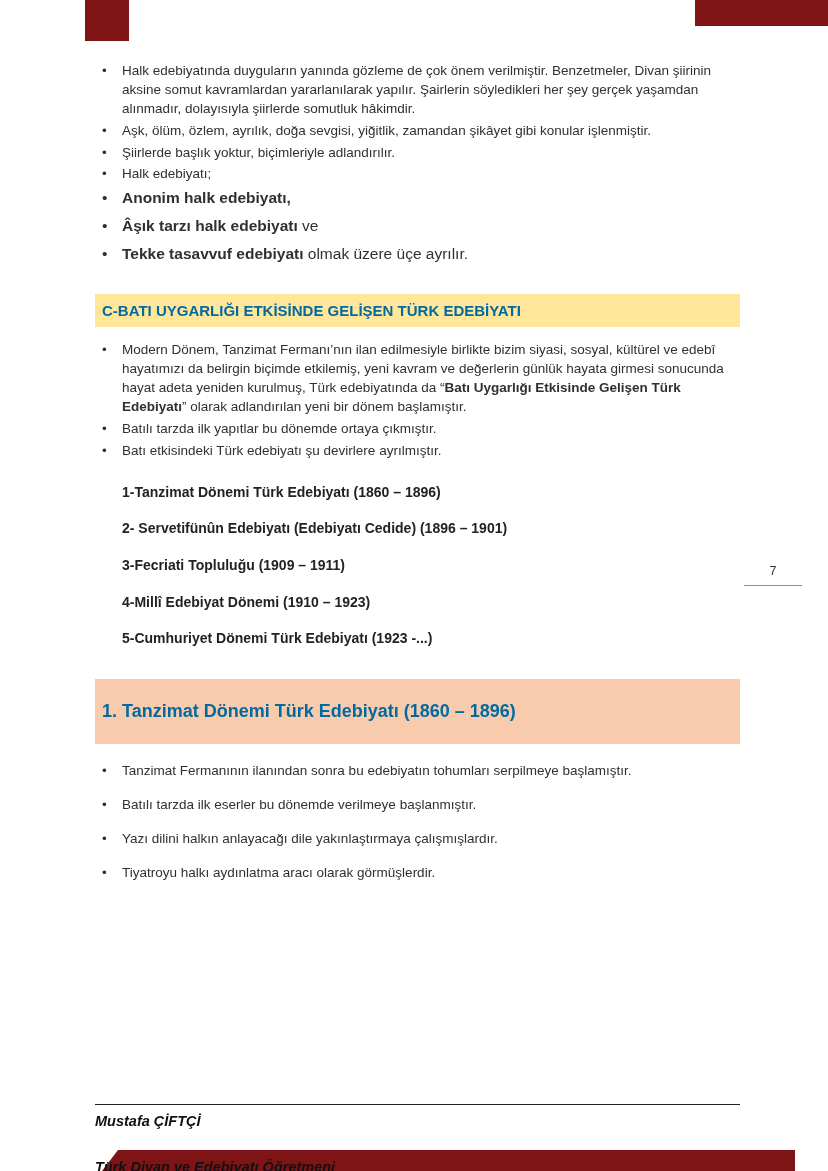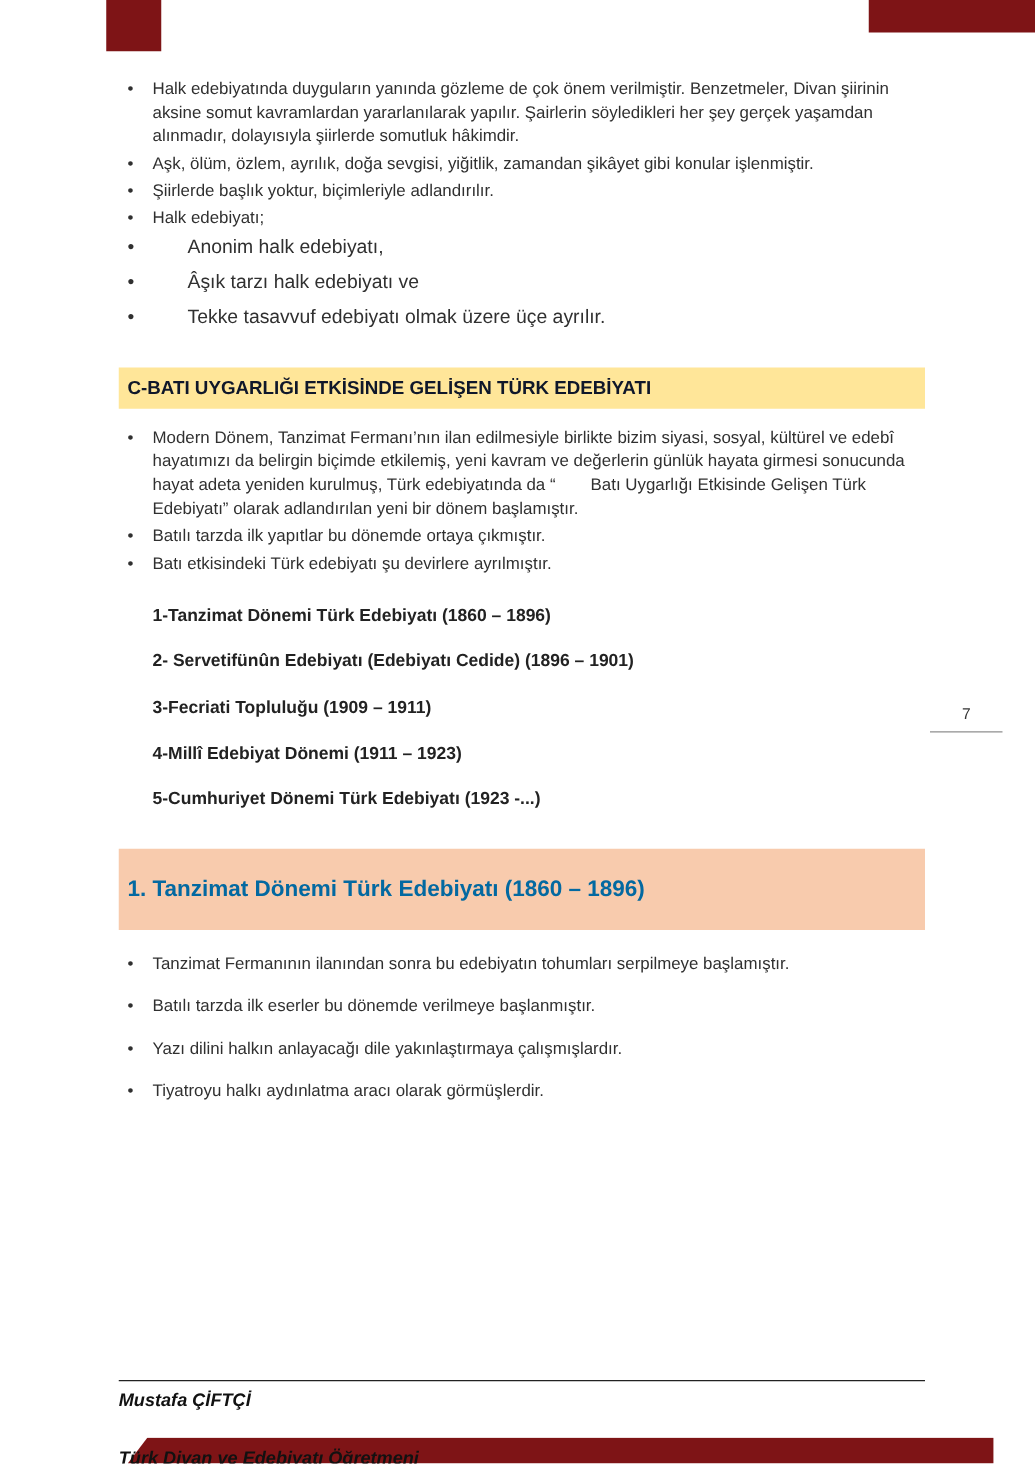--- a/index.html
+++ b/index.html
@@ -24,27 +24,27 @@
   .margin-note .pn-line { margin-top:7px; border-top:1px solid #8f8f8f; }
 
   .content {
     position:absolute; left:95px; top:62px; width:645px;
     color:#303030; font-size:13.5px; line-height:1.4;
   }
 
   ul.bullets { list-style:none; }
   ul.bullets li { position:relative; padding-left:27px; margin-bottom:3px; }
   ul.bullets li::before { content:"\2022"; position:absolute; left:7px; }
-  ul.bullets li .b { font-weight:400;margin-left:28px; }
+  ul.bullets li .b { font-weight:700; }
   ul.bullets li.big { font-size:15.5px; margin:3px 0 6px 0; }
   ul.bullets.spaced li { margin-bottom:15px; }
 
   .h-yellow {
     background:var(--heading-yellow-bg,#ffe699);
-    color:#0f172a; font-size:15px; font-weight:700;
+    color:#0369a1; font-size:15px; font-weight:700;
     padding:6px 7px; margin:30px 0 14px 0;
   }
   .h-peach {
     background:var(--heading-peach-bg,#f8cbad);
     color:#0369a1; font-size:18px; font-weight:700;
     padding:20px 7px; margin:30px 0 18px 0;
   }
 
   .numbered { margin:22px 0 6px 27px; font-weight:700; font-size:14px; color:#222; }
   .numbered p { margin-bottom:17px; }
@@ -87,21 +87,21 @@
     <ul class="bullets">
         <li><span>Modern Dönem, Tanzimat Fermanı’nın ilan edilmesiyle birlikte bizim siyasi, sosyal, kültürel ve edebî hayatımızı da belirgin biçimde etkilemiş, yeni kavram ve değerlerin günlük hayata girmesi sonucunda hayat adeta yeniden kurulmuş, Türk edebiyatında da “</span><span class="b">Batı Uygarlığı Etkisinde Gelişen Türk Edebiyatı</span><span>” olarak adlandırılan yeni bir dönem başlamıştır.</span></li>
         <li><span>Batılı tarzda ilk yapıtlar bu dönemde ortaya çıkmıştır.</span></li>
         <li><span>Batı etkisindeki Türk edebiyatı şu devirlere ayrılmıştır.</span></li>
       </ul>
 
     <div class="numbered">
         <p>1-Tanzimat Dönemi Türk Edebiyatı (1860 – 1896)</p>
         <p>2- Servetifünûn Edebiyatı (Edebiyatı Cedide) (1896 – 1901)</p>
         <p>3-Fecriati Topluluğu (1909 – 1911)</p>
-        <p>4-Millî Edebiyat Dönemi (1911 – 1923)</p>
+        <p>4-Millî Edebiyat Dönemi (1910 – 1923)</p>
         <p>5-Cumhuriyet Dönemi Türk Edebiyatı (1923 -...)</p>
       </div>
 
     <h2 class="h-peach">1. Tanzimat Dönemi Türk Edebiyatı (1860 – 1896)</h2>
 
     <ul class="bullets spaced">
         <li><span>Tanzimat Fermanının ilanından sonra bu edebiyatın tohumları serpilmeye başlamıştır.</span></li>
         <li><span>Batılı tarzda ilk eserler bu dönemde verilmeye başlanmıştır.</span></li>
         <li><span>Yazı dilini halkın anlayacağı dile yakınlaştırmaya çalışmışlardır.</span></li>
         <li><span>Tiyatroyu halkı aydınlatma aracı olarak görmüşlerdir.</span></li>

